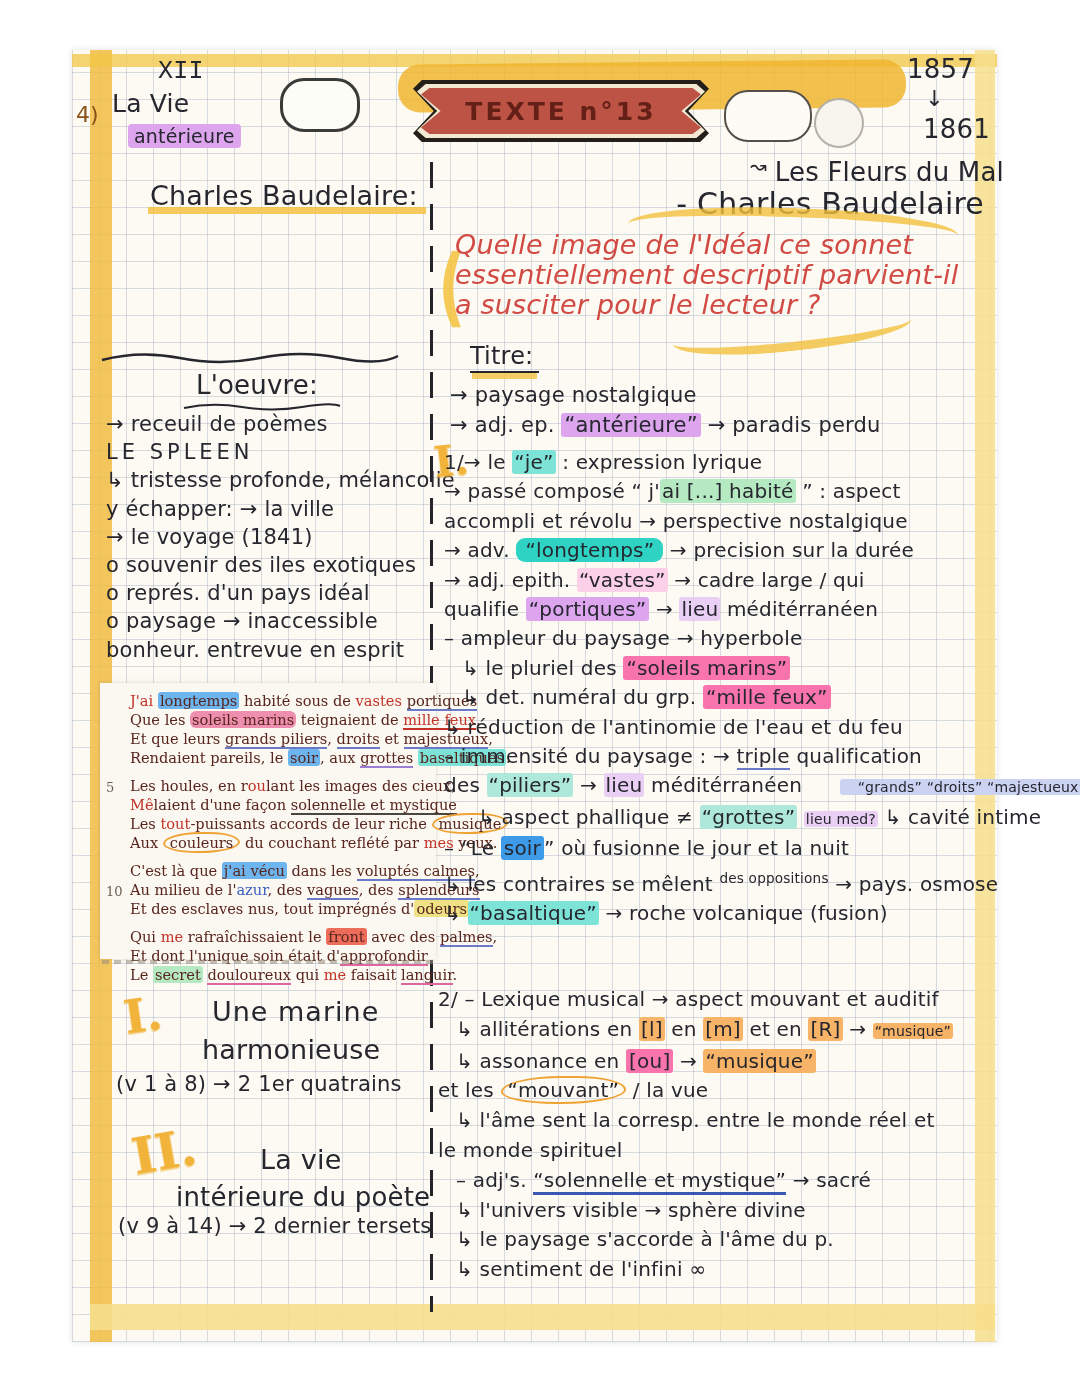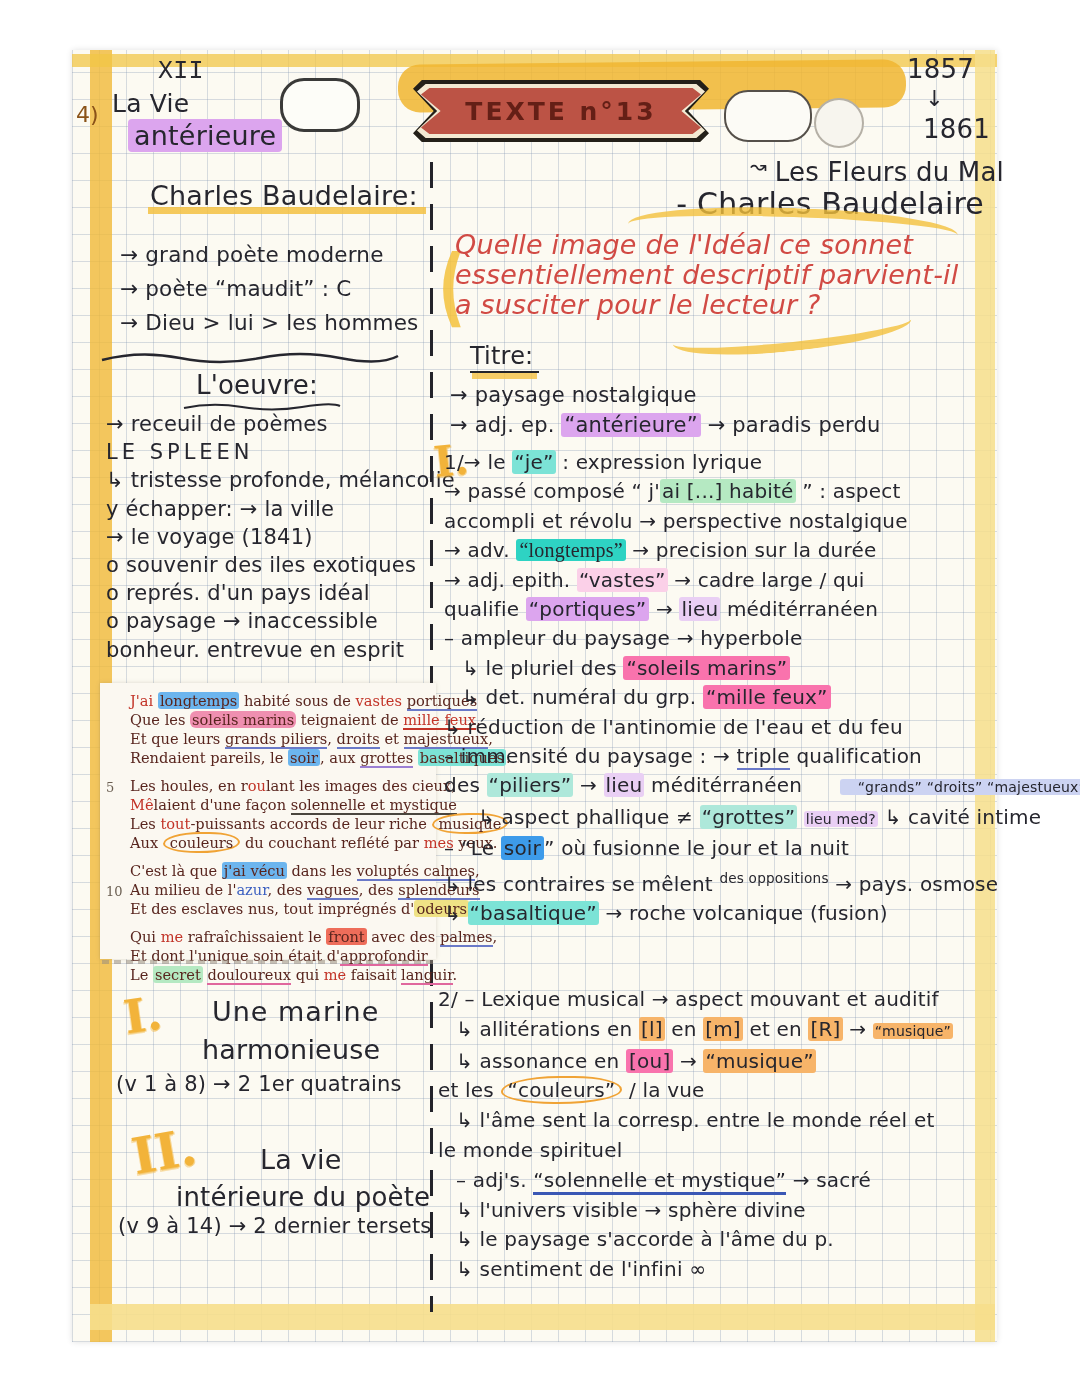--- a/index.html
+++ b/index.html
@@ -16,21 +16,21 @@
   .strip.top{left:0;right:0;top:4px;height:13px;background:rgba(242,197,70,.75);}
   .strip.right{right:2px;top:0;bottom:0;width:20px;background:rgba(246,222,140,.85);}
   .strip.bottom{left:18px;right:2px;bottom:12px;height:26px;background:rgba(246,222,140,.9);}
 
   .hand{font-family:"DejaVu Sans",sans-serif;letter-spacing:.2px;}
   .abs{position:absolute;z-index:3;}
 
   
   #hdr-left{left:40px;top:6px;font-size:25px;line-height:32px;}
   #hdr-left .l1{margin-left:46px;font-family:Liberation Mono, monospace;}
-  #hdr-left .l3{margin-left:16px;font-size:27px;}
+  #hdr-left .l3{margin-left:16px;font-size:19px;}
   .hl-wrap{background:#dca5ee;padding:1px 6px;border-radius:4px;}
 
   #blob1{left:208px;top:28px;width:74px;height:48px;background:#fdfdf8;
          border:3px solid #3a3a38;border-radius:24px;z-index:2;}
   #blob2{left:652px;top:40px;width:84px;height:48px;background:#fcfbf6;
          border:2px solid #55504a;border-radius:24px;z-index:4;}
   #hole{left:742px;top:48px;width:46px;height:46px;border-radius:50%;
         background:#f7f5ee;border:2px solid #b5b0a6;z-index:4;}
 
   #banner-swash{left:326px;top:12px;width:508px;height:48px;background:rgba(240,181,48,.85);
@@ -104,21 +104,21 @@
   .hline{white-space:nowrap;}
   .ind1{padding-left:18px;}
   .ind2{padding-left:34px;}
 
   #margin-mark{left:4px;top:52px;font-size:22px;color:#8a5218;z-index:3;}
 
   
   .hl-purple {background:#dca5ee;padding:0 3px;border-radius:3px;}
   .hl-purpleL{background:#e9cff4;padding:0 2px;border-radius:3px;}
   .hl-teal   {background:#7ce3d6;padding:0 2px;border-radius:3px;}
-  .hl-tealS  {background:#2ed3c3;padding:0 3px;border-radius:3px;font-family:Liberation Serif, serif;}
+  .hl-tealS  {background:#2ed3c3;padding:0 9px;border-radius:9px;}
   .hl-tealL  {background:#aee8da;padding:0 2px;border-radius:3px;}
   .hl-green  {background:#b5e9c2;padding:0 2px;border-radius:3px;}
   .hl-pinkS  {background:#f973ad;padding:0 3px;border-radius:3px;}
   .hl-pinkL  {background:#fbd0e8;padding:0 2px;border-radius:3px;}
   .hl-pinkscr{background:#ef8fb0;padding:0 2px;border-radius:6px;}
   .hl-blue   {background:#6cb5ee;padding:0 2px;border-radius:3px;}
   .hl-blueS  {background:#3d9bea;padding:0 3px;border-radius:3px;}
   .hl-blueL  {background:#ccd3f2;padding:0 18px;border-radius:3px;margin-left:31px;}
   .hl-orange {background:#f7b469;padding:0 2px;border-radius:3px;}
   .hl-yellow {background:#efe285;padding:0 2px;border-radius:3px;}
@@ -171,25 +171,20 @@
     <div class="d2">1861</div>
   </div>
   <div class="abs hand" id="hdr-work">
     <span class="wk-arrow">↝</span><span>Les Fleurs du Mal</span>
   </div>
   <div class="abs hand" id="hdr-author">- Charles Baudelaire</div>
 
   <div class="abs" id="divider"></div>
 
   <div class="abs hand" id="author-hd">Charles Baudelaire:</div>
-  <div class="abs hand" id="author-pts">
-      <div class="hline"><span>→ grand poète moderne</span></div>
-      <div class="hline"><span>→ poète “maudit” : C</span></div>
-      <div class="hline"><span>→ Dieu &gt; lui &gt; les hommes</span></div>
-    </div>
 
   <svg class="abs" id="wavy1" width="300" height="14">
     <path d="M2 10 Q 40 0 80 8 T 160 8 T 240 8 T 298 6" stroke="#26262e" stroke-width="2.4" fill="none"></path>
   </svg>
   <div class="abs hand" id="oeuvre-hd">L'oeuvre:</div>
   <svg class="abs" id="wavy2" width="160" height="10">
     <path d="M2 6 Q 30 0 60 5 T 120 5 T 158 4" stroke="#26262e" stroke-width="2" fill="none"></path>
   </svg>
   <div class="abs hand" id="oeuvre-lines">
       <div class="hline"><span>→ receuil de poèmes</span></div>
@@ -271,21 +266,21 @@
       <div class="hline"><span>des </span><span class="hl-tealL">“piliers”</span><span> → </span><span class="hl-purpleL">lieu</span><span> méditérranéen </span><span class="hl-blueL hl-sm">“grands” “droits” “majestueux”</span></div>
       <div class="hline ind2"><span>↳ aspect phallique ≠ </span><span class="hl-tealL">“grottes”</span><span> </span><span class="hl-purpleL hl-sm">lieu med?</span><span> ↳ cavité intime</span></div>
       <div class="hline"><span>– “Le </span><span class="hl-blueS">soir</span><span>” où fusionne le jour et la nuit</span></div>
       <div class="hline"><span>↳ les contraires se mêlent </span><span class="hl-sup">des oppositions</span><span> → pays. osmose</span></div>
       <div class="hline"><span>↳ </span><span class="hl-teal">“basaltique”</span><span> → roche volcanique  (fusion)</span></div>
     </div>
   <div class="abs hand" id="analysis2">
       <div class="hline"><span>2/ – Lexique musical → aspect mouvant et auditif</span></div>
       <div class="hline ind1"><span>↳ allitérations en </span><span class="hl-orange">[l]</span><span> en </span><span class="hl-orange">[m]</span><span> et en </span><span class="hl-orange">[R]</span><span> → </span><span class="hl-orange hl-sm">“musique”</span></div>
       <div class="hline ind1"><span>↳ assonance en </span><span class="hl-pinkS">[ou]</span><span>   → </span><span class="hl-orange">“musique”</span></div>
-      <div class="hline"><span>et les </span><span class="hl-corange">“couleurs”</span><span> / la vue</span></div>
+      <div class="hline"><span>et les </span><span class="hl-corange">“mouvant”</span><span> / la vue</span></div>
       <div class="hline ind1"><span>↳ l'âme sent la corresp. entre le monde réel et</span></div>
       <div class="hline"><span>le monde spirituel</span></div>
       <div class="hline ind1"><span>– adj's. </span><span class="hl-ublue2">“solennelle et mystique”</span><span> → sacré</span></div>
       <div class="hline ind1"><span>↳ l'univers visible → sphère divine</span></div>
       <div class="hline ind1"><span>↳ le paysage s'accorde à l'âme du p.</span></div>
       <div class="hline ind1"><span>↳ sentiment de l'infini ∞</span></div>
     </div>
 </div>
 
 </body></html>

